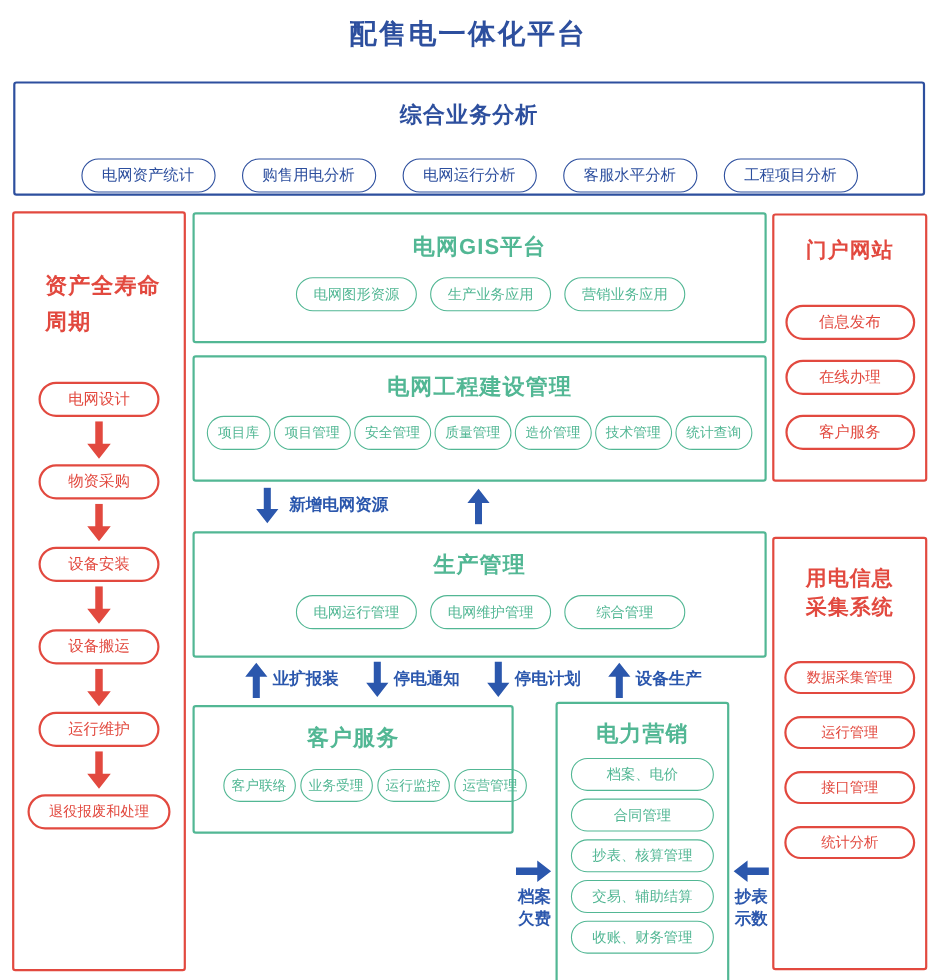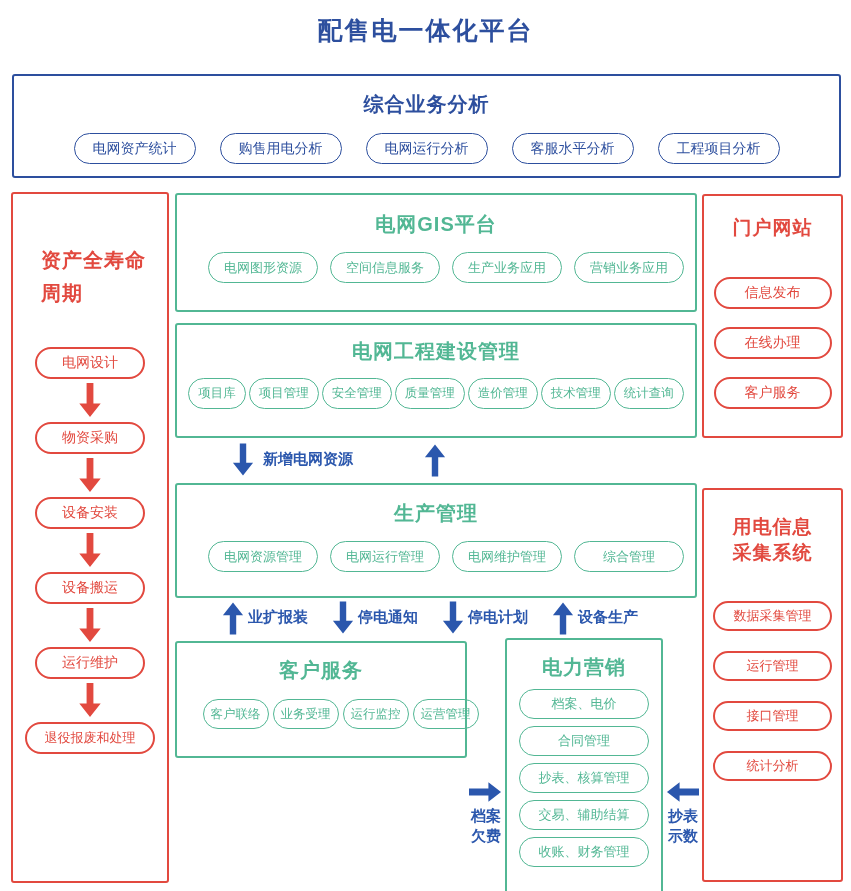--- a/index.html
+++ b/index.html
@@ -56,21 +56,21 @@
 </style>
 </head>
 <body>
 
 <div id="stage">
 
   <div class="main-title">配售电一体化平台</div>
 
   <div class="box blue" style="left:12px;top:74px;width:829px;height:104px;">
     <div class="box-title" style="margin-top:15px;">综合业务分析</div>
-    <div class="pill-row gap24" style="margin-top:15px;">
+    <div class="pill-row gap24" style="margin-top:26px;">
       <div class="pill blue">电网资产统计</div>
       <div class="pill blue">购售用电分析</div>
       <div class="pill blue">电网运行分析</div>
       <div class="pill blue">客服水平分析</div>
       <div class="pill blue">工程项目分析</div>
     </div>
   </div>
 
   <div class="box red" style="left:11px;top:192px;width:158px;height:691px;">
     <div class="lc-title">
@@ -99,21 +99,20 @@
           <path d="M8.5 0 H15.5 V21 H23 L12 35 L1 21 H8.5 Z"></path>
         </svg>
       <div class="pill red wide">退役报废和处理</div>
     </div>
   </div>
 
   <div class="box green" style="left:175px;top:193px;width:522px;height:119px;">
     <div class="box-title" style="margin-top:16px;">电网GIS平台</div>
     <div class="pill-row gap12" style="margin-top:14px;">
       <div class="pill green">电网图形资源</div>
-      <div class="pill green">空间信息服务</div>
       <div class="pill green">生产业务应用</div>
       <div class="pill green">营销业务应用</div>
     </div>
   </div>
 
   <div class="box green" style="left:175px;top:323px;width:522px;height:115px;">
     <div class="box-title" style="margin-top:13px;">电网工程建设管理</div>
     <div class="pill-row gap3" style="margin-top:13px;">
       <div class="pill green xs">项目库</div>
       <div class="pill green xs">项目管理</div>
@@ -129,21 +128,20 @@
       <path d="M8.5 0 H15.5 V21 H23 L12 35 L1 21 H8.5 Z"></path>
     </svg>
   <span class="flow-label" style="left:263px;top:450px;">新增电网资源</span>
   <svg class="arr blue-a abs up" style="left:424px;top:443px;" width="22" height="34" viewBox="0 0 24 36">
       <path d="M8.5 0 H15.5 V21 H23 L12 35 L1 21 H8.5 Z"></path>
     </svg>
 
   <div class="box green" style="left:175px;top:483px;width:522px;height:115px;">
     <div class="box-title" style="margin-top:15px;">生产管理</div>
     <div class="pill-row gap12" style="margin-top:14px;">
-      <div class="pill green">电网资源管理</div>
       <div class="pill green">电网运行管理</div>
       <div class="pill green">电网维护管理</div>
       <div class="pill green">综合管理</div>
     </div>
   </div>
 
   <svg class="arr blue-a abs up" style="left:222px;top:601px;" width="22" height="34" viewBox="0 0 24 36">
       <path d="M8.5 0 H15.5 V21 H23 L12 35 L1 21 H8.5 Z"></path>
     </svg>
   <span class="flow-label" style="left:248px;top:608px;">业扩报装</span>

